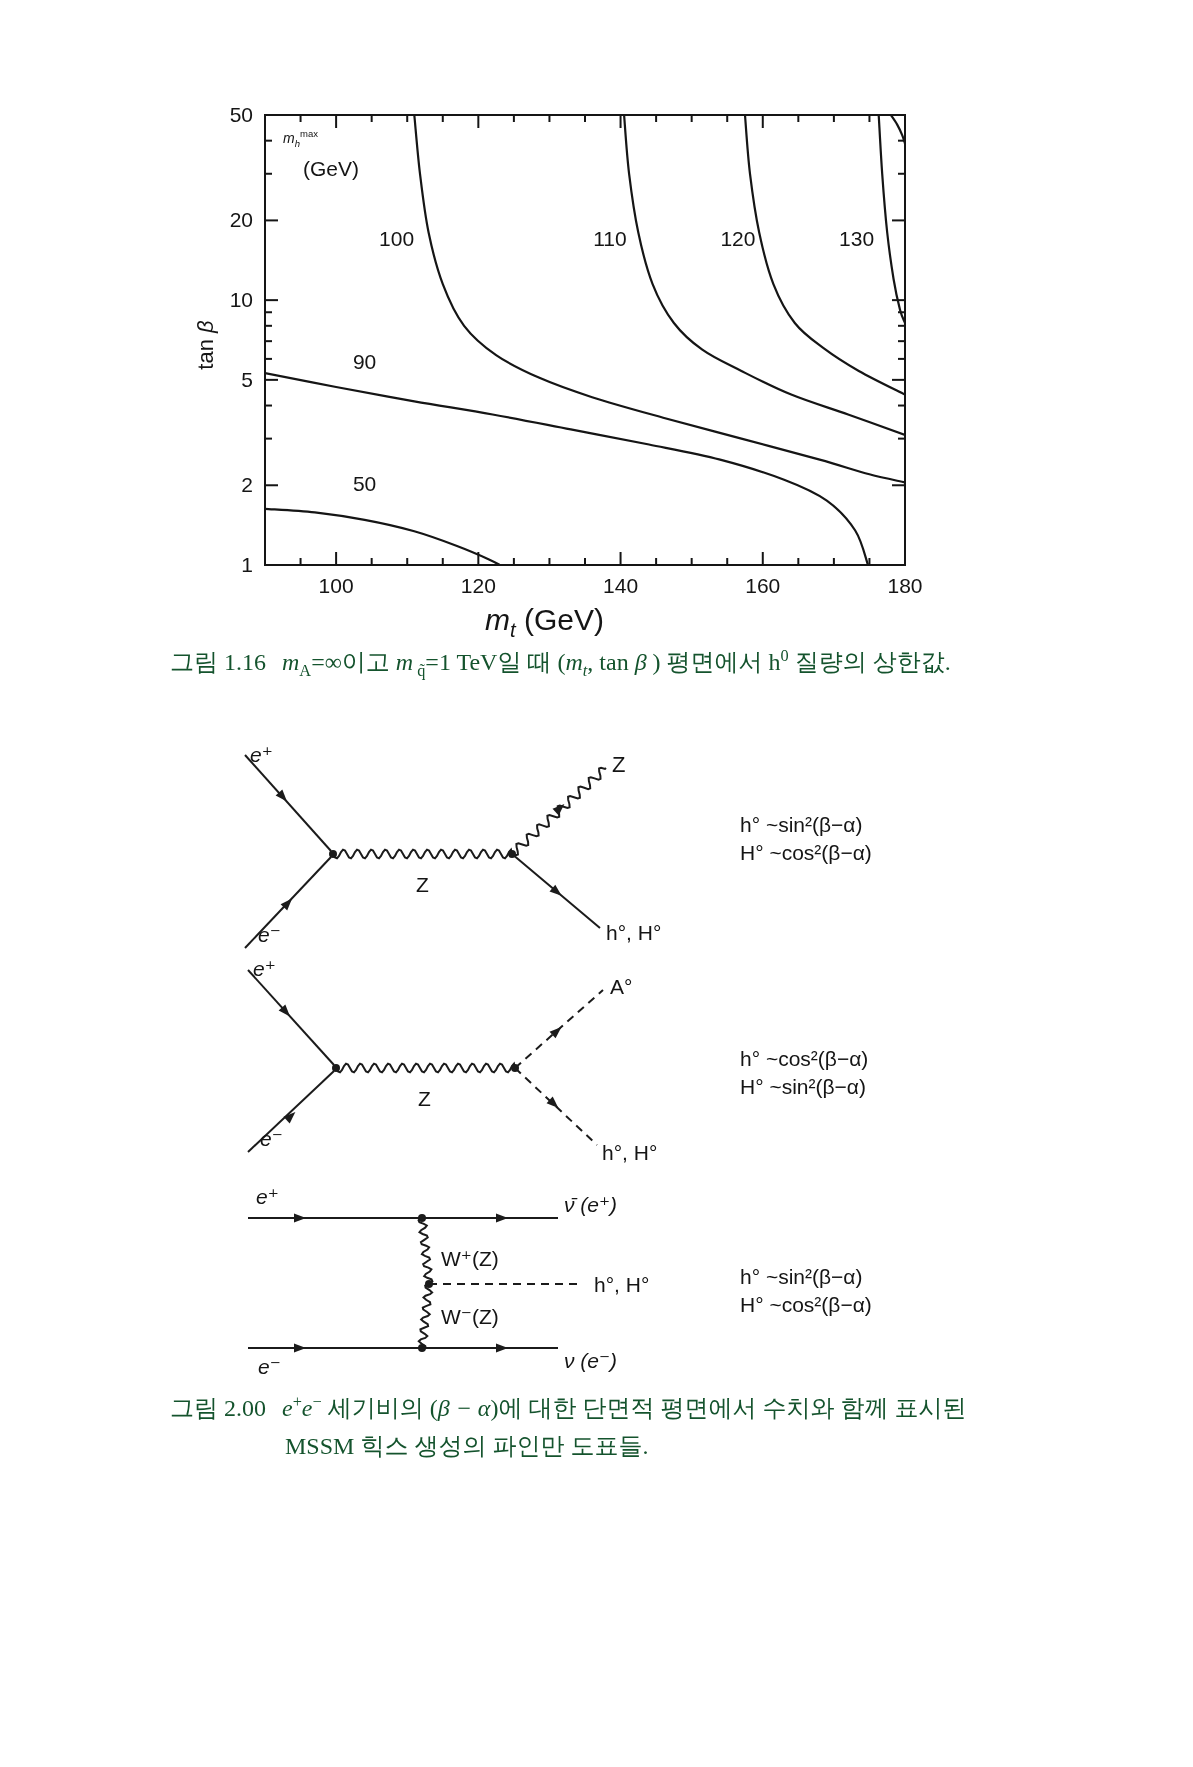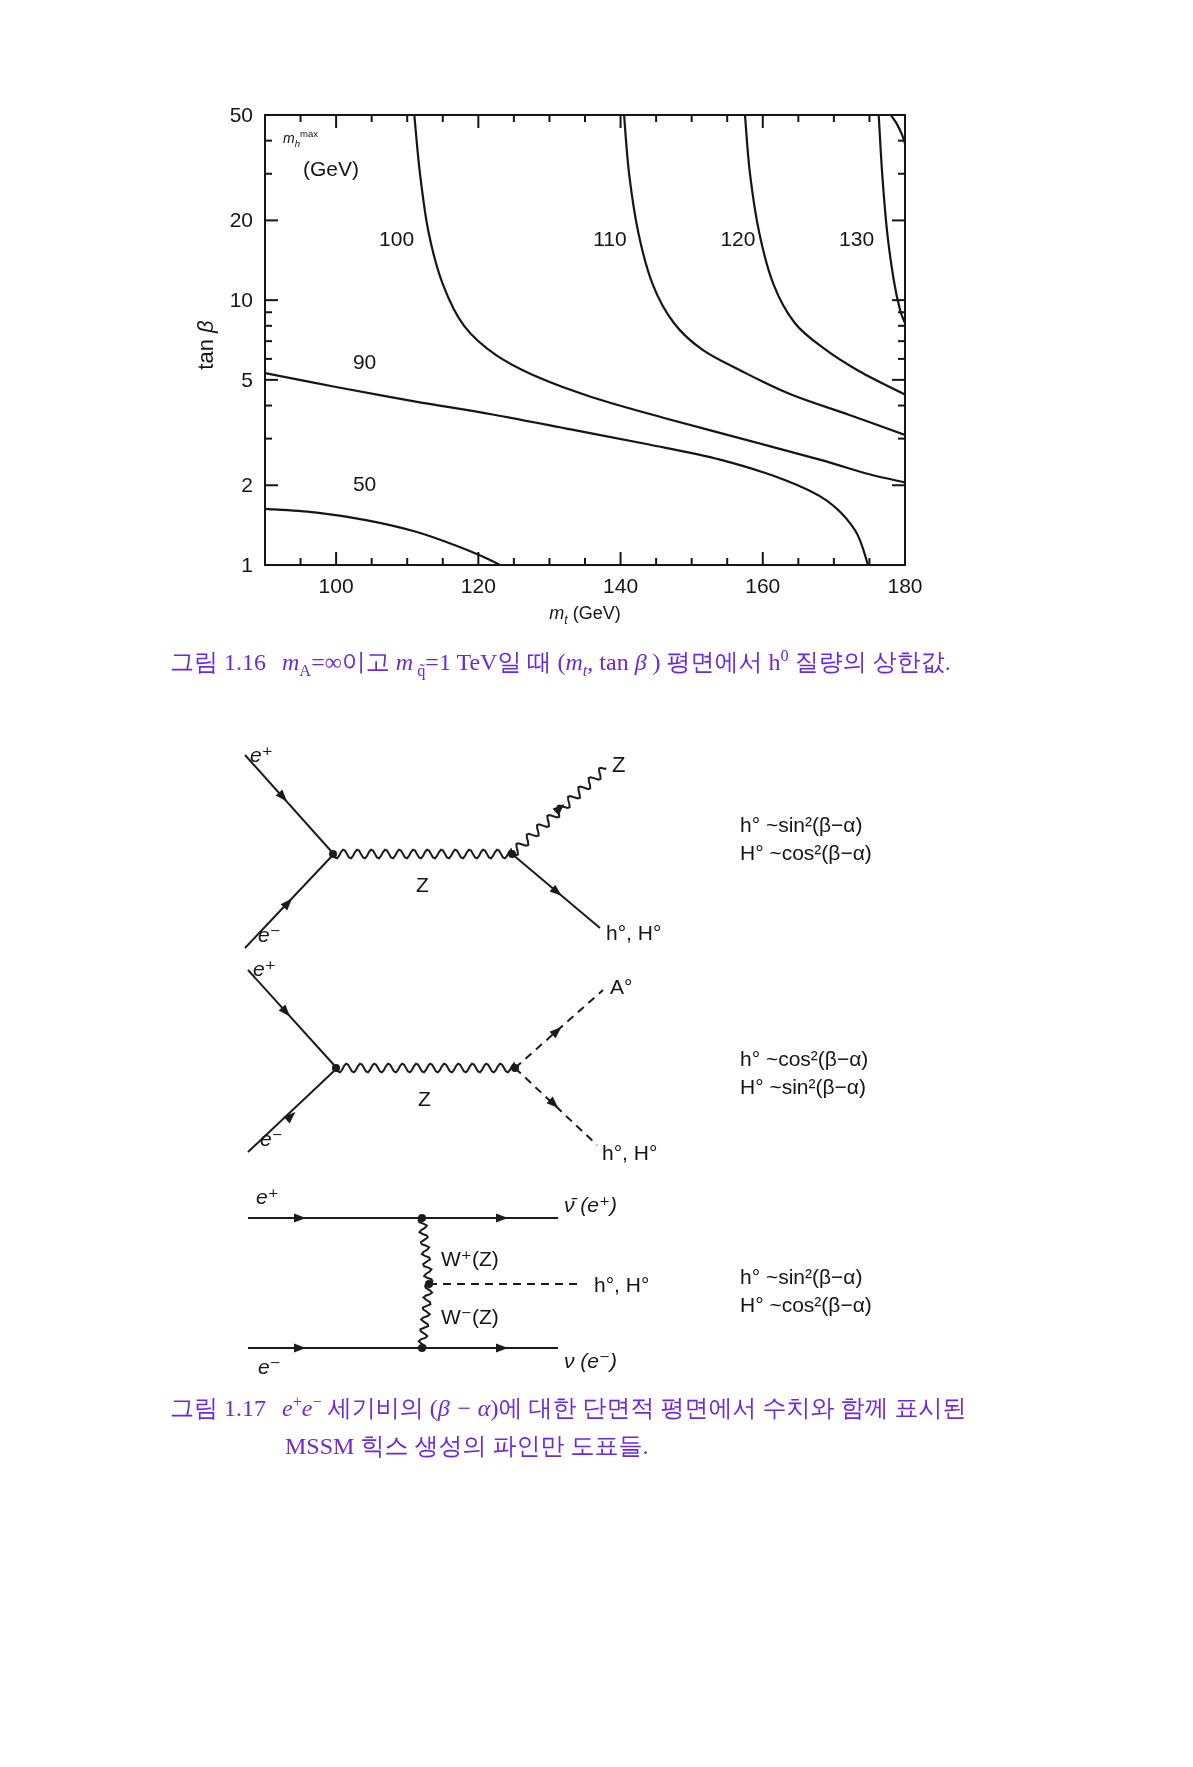--- a/index.html
+++ b/index.html
@@ -2,21 +2,21 @@
 <html><head>
 <meta charset="utf-8">
 <style>
   *{margin:0;padding:0;box-sizing:border-box}
   html,body{background:#ffffff}
   body{width:1193px;height:1767px;position:relative;overflow:hidden;
        font-family:"Liberation Sans","DejaVu Sans",sans-serif;color:#151515}
   .abs{position:absolute}
   .it{font-style:italic}
   sub,sup{font-size:68%;line-height:0}
-  .caption{font-family:"Liberation Serif","DejaVu Serif",serif;font-size:24px;color:#6d28d9}
+  .caption{font-family:"Liberation Serif","DejaVu Serif",serif;font-size:24px;color:#14532d}
   .cap-label{margin-right:16px}
   svg{font-family:"Liberation Sans","DejaVu Sans",sans-serif}
 </style>
 </head>
 <body>
 
 <div>
 
   <div class="abs" style="left:200px;top:90px;width:740px;height:545px">
     <svg id="contour-svg" width="740" height="545" viewBox="0 0 740 545">
@@ -116,21 +116,21 @@
         <text x="409.9" y="156.1" text-anchor="middle" font-size="21" fill="#151515">110</text>
         <text x="537.9" y="156.1" text-anchor="middle" font-size="21" fill="#151515">120</text>
         <text x="656.6" y="156.1" text-anchor="middle" font-size="21" fill="#151515">130</text>
       </svg>
 
     <div class="abs" style="left:83px;top:40px;font-size:14px"><span class="it">m</span><sub class="it">h</sub><sup>max</sup></div>
     <div class="abs" style="left:103px;top:67px;font-size:21px"><span>(GeV)</span></div>
 
     <div class="abs" style="left:-42px;top:240px;width:100px;height:30px;transform:rotate(-90deg);text-align:center;font-size:22px"><span>tan </span><span class="it">β</span></div>
 
-    <div class="abs" style="left:285px;top:513px;width:200px;text-align:center;font-size:18px"><span class="it">m</span><sub class="it">t</sub><span> (GeV)</span></div>
+    <div class="abs" style="left:285px;top:513px;width:200px;text-align:left;font-size:30px"><span class="it">m</span><sub class="it">t</sub><span> (GeV)</span></div>
   </div>
 
   <div class="abs caption" style="left:170px;top:646px;width:880px">
     <span class="cap-label">그림 1.16</span><span><span class="it">m</span><sub>A</sub><span>=∞이고  </span><span class="it">m</span><sub> q̃</sub><span>=1 TeV일 때 (</span><span class="it">m</span><sub class="it">t</sub><span>, tan </span><span class="it">β</span><span> ) 평면에서 h</span><sup>0</sup><span> 질량의 상한값.</span></span>
   </div>
 
   <svg class="abs" style="left:0;top:730px" width="1193" height="660" viewBox="0 730 1193 660">
 
     <g stroke="#1b1b1b" stroke-width="2" fill="none">
       <line x1="245" y1="755" x2="331" y2="851"></line>
@@ -205,17 +205,17 @@
       <text x="594" y="1292">h°, H°</text>
       <text x="441" y="1324">W⁻(Z)</text>
       <text x="258" y="1374" font-style="italic">e⁻</text>
       <text x="564" y="1368" font-style="italic">ν (e⁻)</text>
       <text x="740" y="1284">h° ~sin²(β−α)</text>
       <text x="740" y="1312">H° ~cos²(β−α)</text>
     </g>
   </svg>
 
   <div class="abs caption" style="left:170px;top:1392px;width:900px">
-    <span class="cap-label">그림 1.17</span><span><span class="it">e</span><sup>+</sup><span class="it">e</span><sup>−</sup><span> 세기비의 (</span><span class="it">β − α</span><span>)에 대한 단면적 평면에서 수치와 함께 표시된</span></span>
+    <span class="cap-label">그림 2.00</span><span><span class="it">e</span><sup>+</sup><span class="it">e</span><sup>−</sup><span> 세기비의 (</span><span class="it">β − α</span><span>)에 대한 단면적 평면에서 수치와 함께 표시된</span></span>
   </div>
   <div class="abs caption" style="left:285px;top:1430px"><span>MSSM 힉스 생성의 파인만 도표들.</span></div>
 
 </div>
 
 </body></html>

